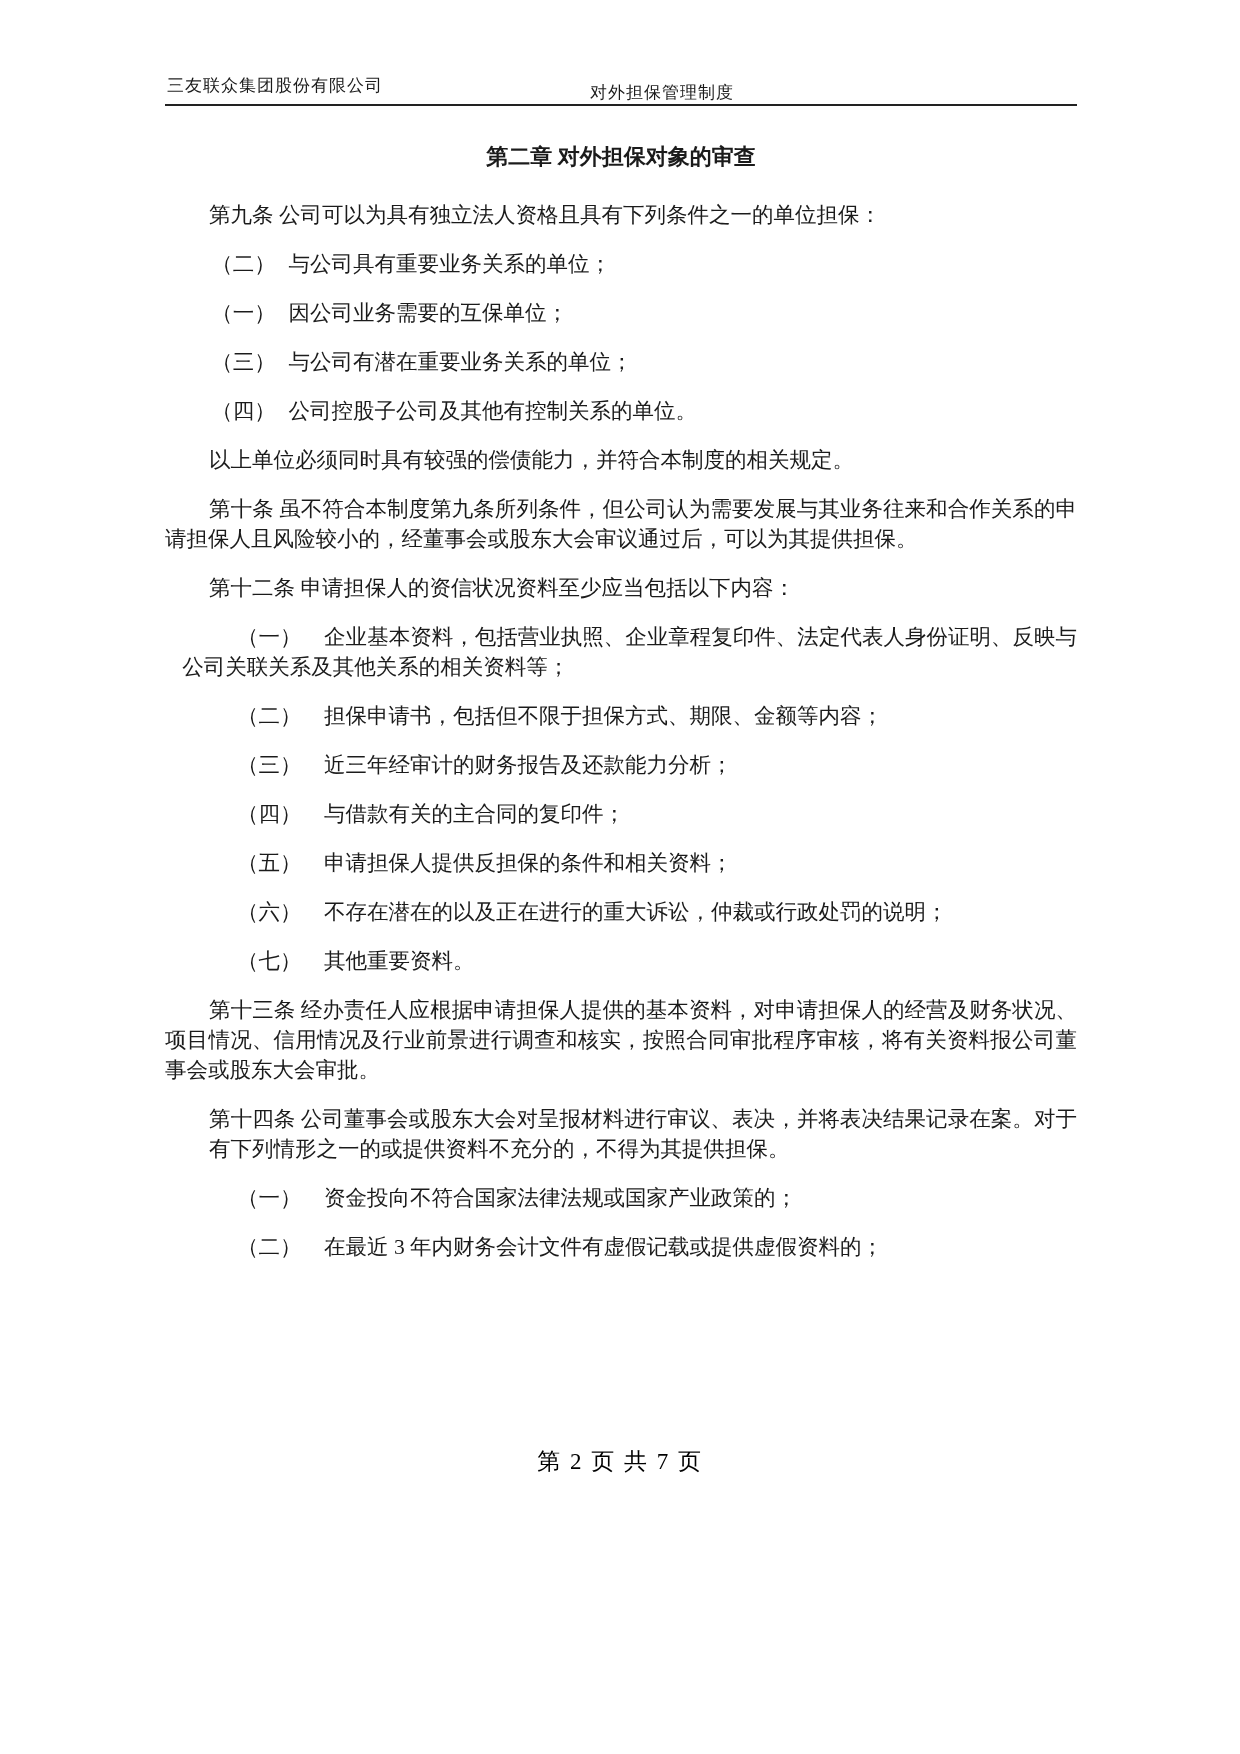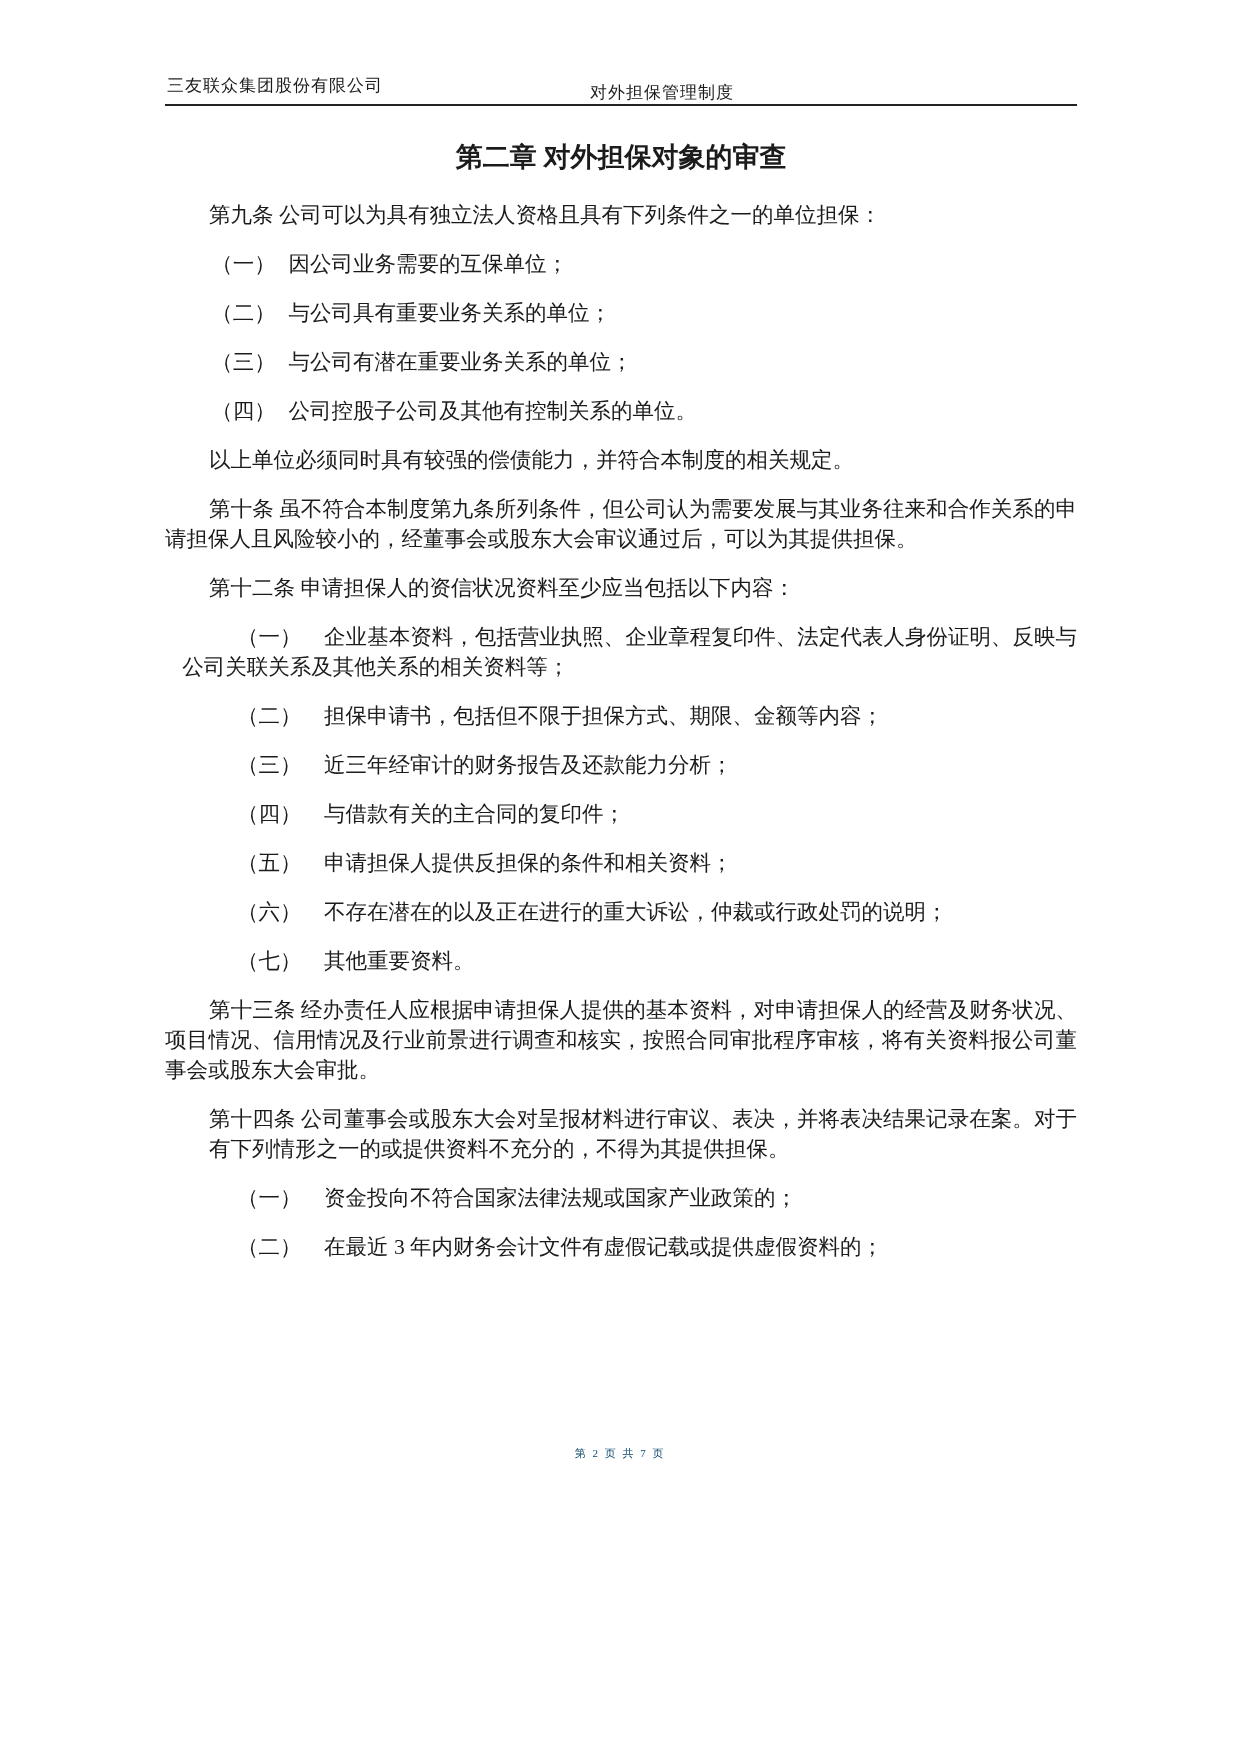--- a/index.html
+++ b/index.html
@@ -33,57 +33,57 @@
     left: 165px;
     width: 912px;
     font-size: 21.5px;
     line-height: 30px;
     text-align: justify;
   }
   .doc-body p { margin-bottom: 19px; }
   .chapter-title {
     text-align: center;
     font-weight: bold;
-    font-size: 27px;
+    font-size: 22px;
     margin: 14px 0 28px 0 !important;
     text-indent: 0;
   }
   .para       { text-indent: 2.05em; }
   .para-block { margin-left: 2.05em; text-indent: 0; }
   .item-a            { margin-left: 2.15em; }
   .item-a .num       { margin-right: 0.6em; }
   .item-b            { margin-left: 0.8em; text-indent: 2.55em; }
   .item-b .num       { margin-right: 1.05em; }
   .extra-space       { }
   .page-footer {
     position: absolute;
     top: 1446px;
     left: 0;
     width: 100%;
     text-align: center;
-    font-size: 11px;
+    font-size: 23px;
     letter-spacing: 2px;
-    color: #0c4a6e;
+    color: #000000;
   }
 </style>
 </head>
 <body>
 
 <div class="page">
 
   <header class="page-header">
     <span class="hdr-left">三友联众集团股份有限公司</span>
     <span class="hdr-right">对外担保管理制度</span>
   </header>
 
   <main class="doc-body" id="doc-body">
       <p class="chapter-title">第二章 对外担保对象的审查</p>
       <p class="para">第九条 公司可以为具有独立法人资格且具有下列条件之一的单位担保：</p>
+      <p class="item-a"><span class="num">（二）</span><span>与公司具有重要业务关系的单位；</span></p>
       <p class="item-a"><span class="num">（一）</span><span>因公司业务需要的互保单位；</span></p>
-      <p class="item-a"><span class="num">（二）</span><span>与公司具有重要业务关系的单位；</span></p>
       <p class="item-a"><span class="num">（三）</span><span>与公司有潜在重要业务关系的单位；</span></p>
       <p class="item-a"><span class="num">（四）</span><span>公司控股子公司及其他有控制关系的单位。</span></p>
       <p class="para">以上单位必须同时具有较强的偿债能力，并符合本制度的相关规定。</p>
       <p class="para">第十条 虽不符合本制度第九条所列条件，但公司认为需要发展与其业务往来和合作关系的申请担保人且风险较小的，经董事会或股东大会审议通过后，可以为其提供担保。</p>
       <p class="para">第十二条 申请担保人的资信状况资料至少应当包括以下内容：</p>
       <p class="item-b"><span class="num">（一）</span><span>企业基本资料，包括营业执照、企业章程复印件、法定代表人身份证明、反映与公司关联关系及其他关系的相关资料等；</span></p>
       <p class="item-b"><span class="num">（二）</span><span>担保申请书，包括但不限于担保方式、期限、金额等内容；</span></p>
       <p class="item-b"><span class="num">（三）</span><span>近三年经审计的财务报告及还款能力分析；</span></p>
       <p class="item-b"><span class="num">（四）</span><span>与借款有关的主合同的复印件；</span></p>
       <p class="item-b"><span class="num">（五）</span><span>申请担保人提供反担保的条件和相关资料；</span></p>

